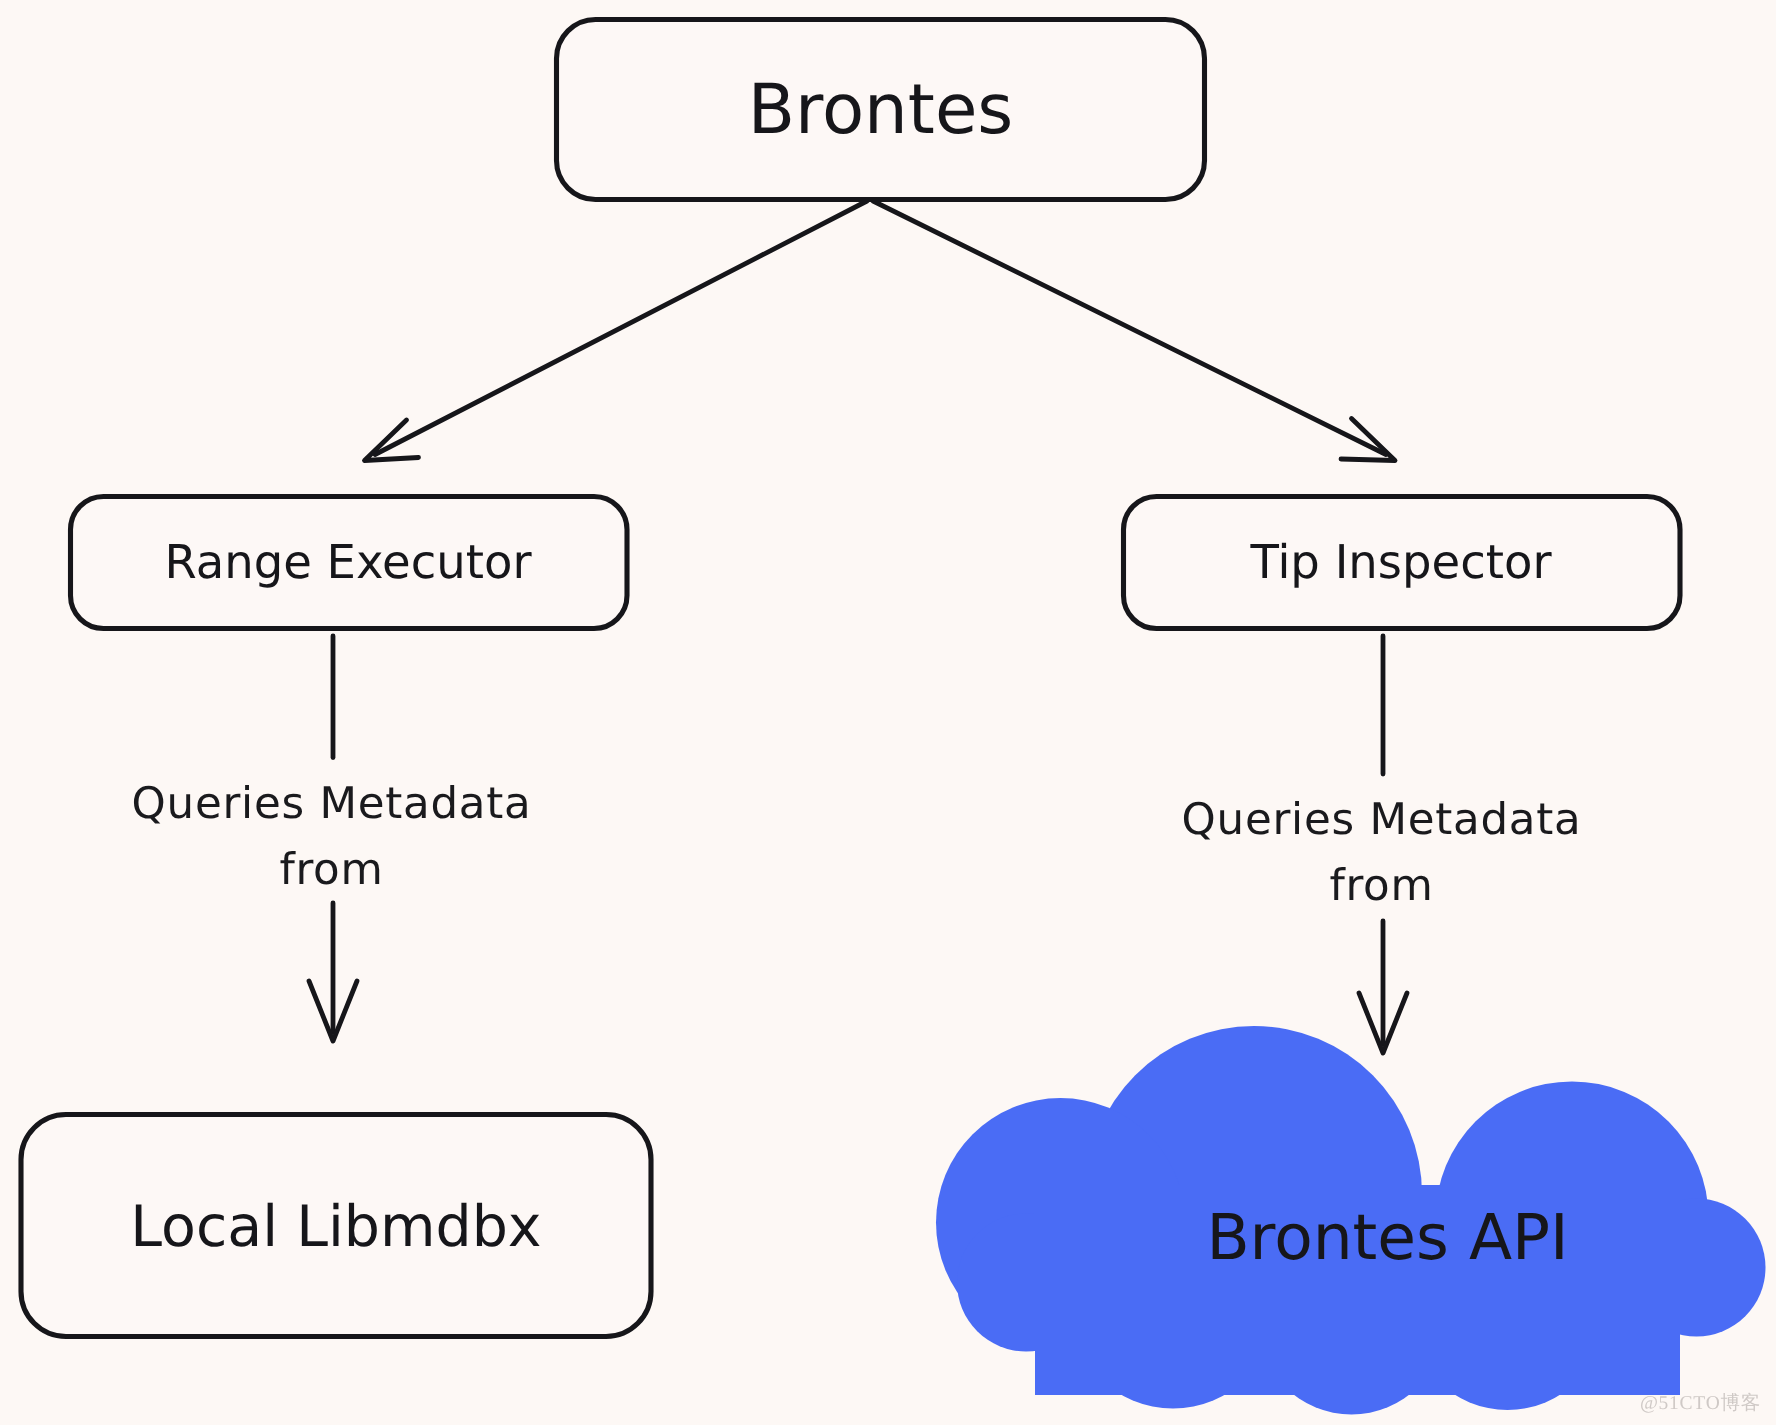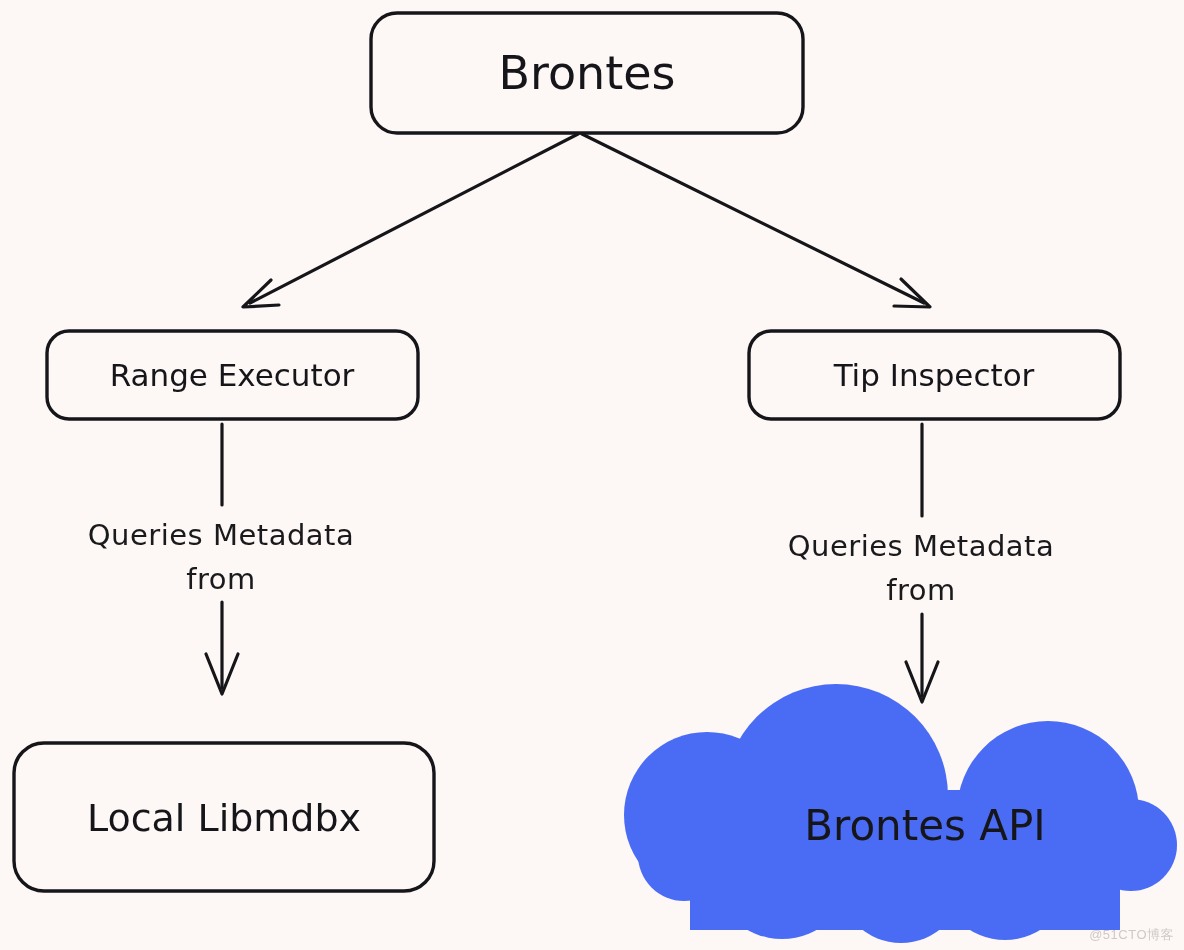--- a/index.html
+++ b/index.html
@@ -34,21 +34,21 @@
     font-family: "DejaVu Sans", sans-serif;
     fill: #1a1a1d;
     text-anchor: middle;
     font-size: 29px;
     letter-spacing: 0.5px;
   }
   .watermark {
     position: absolute;
     right: 10px;
     bottom: 6px;
-    font-family: Liberation Sans, sans-serif;
+    font-family: Liberation Serif, serif;
     font-size: 13px;
     color: #cfc9c6;
     letter-spacing: 0.5px;
     user-select: none;
   }
 </style>
 </head>
 <body>
 
 <div id="canvas">

